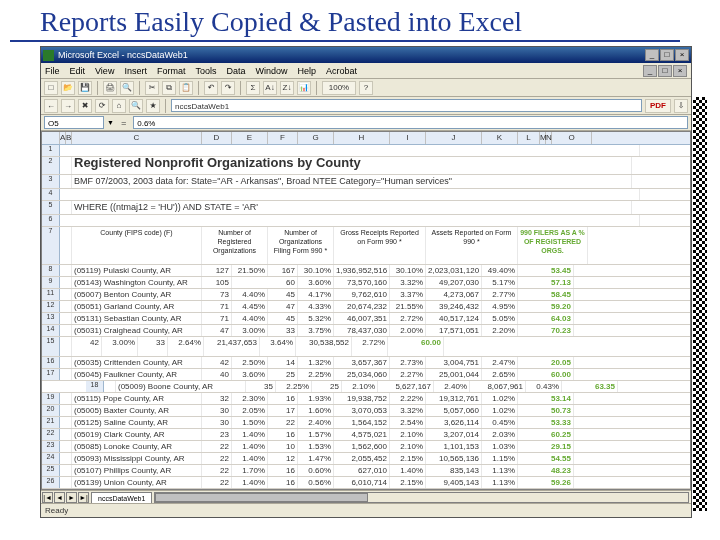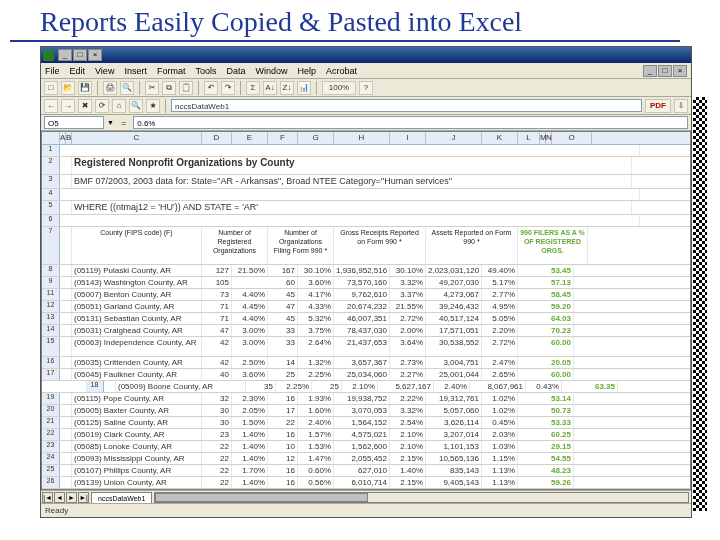--- a/index.html
+++ b/index.html
@@ -23,21 +23,21 @@
   .fx { font-size:9px; font-style:italic; color:#333; padding:0 4px; }
   .formula-input { flex:1; height:13px; border:1px solid #7f9db9; background:#fff; font-size:8px; padding:0 3px; line-height:13px; }
   .sheet-area { background:#fff; border:1px solid #808080; position:relative; overflow:hidden; }
   .col-headers { display:flex; background:#e4ecf7; border-bottom:1px solid #9eb6ce; font-size:8px; color:#333; }
   .rownum-col { width:18px; border-right:1px solid #9eb6ce; text-align:center; }
   .col-h { border-right:1px solid #c0c0c0; text-align:center; height:12px; line-height:12px; }
   .grid-body { font-size:8px; color:#333; }
   .grid-row { display:flex; border-bottom:1px solid #d4d0c8; min-height:12px; }
   .grid-row .rn { width:18px; background:#e4ecf7; border-right:1px solid #9eb6ce; text-align:center; font-size:7px; color:#333; flex-shrink:0; }
   .cell { border-right:1px solid #e8e8e8; padding:0 2px; overflow:hidden; white-space:nowrap; line-height:12px; }
-  .title-cell { font-weight:bold; font-size:10px; font-family:Verdana,Arial; }
+  .title-cell { font-weight:bold; font-size:13px; font-family:Verdana,Arial; }
   .sub-cell { font-size:9px; }
   .hdr-cell { font-size:7px; color:#222; text-align:center; white-space:normal; line-height:9px; padding:1px 2px; }
   .hdr-bold { font-weight:bold; color:#6a3; }
   .num { text-align:right; }
   .status { background:#ece9d8; border-top:1px solid #aca899; height:14px; font-size:8px; padding:0 4px; line-height:14px; color:#333; }
   .checker { position:absolute; right:-16px; top:50px; bottom:6px; width:14px; background: repeating-conic-gradient(#000 0 25%, #fff 0 50%) 0 0/6px 6px; }
   .tabs { display:flex; align-items:center; background:#ece9d8; border-top:1px solid #aca899; height:13px; font-size:7px; }
   .tab-nav { width:11px; height:11px; border:1px solid #808080; background:#ece9d8; text-align:center; line-height:9px; margin-left:1px; }
   .sheet-tab { border:1px solid #808080; border-bottom:none; background:#fff; padding:0 6px; height:11px; line-height:11px; margin-left:2px; }
   .hscroll { flex:1; height:11px; background:#ece9d8; border:1px solid #808080; margin:0 2px; position:relative; }
@@ -47,20 +47,21 @@
 <body>
 
 <div class="slide-title">Reports Easily Copied &amp; Pasted into Excel</div>
 <div class="slide-title-underline"></div>
 
 <div class="excel-window">
   <div class="checker"></div>
 
   <div class="titlebar">
     <span class="icon"></span>
+    <span class="title">Microsoft Excel - nccsDataWeb1</span>
     <div class="win-btns">
       <div class="win-btn">_</div>
       <div class="win-btn">□</div>
       <div class="win-btn">×</div>
     </div>
   </div>
 
   <div class="menubar">
     <span>File</span>
     <span>Edit</span>
@@ -262,21 +263,20 @@
           <div class="cell num" style="width: 36px;">3.75%</div>
           <div class="cell num" style="width: 56px;">78,437,030</div>
           <div class="cell num" style="width: 36px;">2.00%</div>
           <div class="cell num" style="width: 56px;">17,571,051</div>
           <div class="cell num" style="width: 36px;">2.20%</div>
           <div class="cell num hdr-bold" style="width: 56px;">70.23</div>
         </div>
         <div class="grid-row" style="height: 20px;">
           <div class="rn">15</div>
           <div class="cell " style="width: 12px;"></div>
-          <div class="cell " style="width: 130px;">(05063) Independence County, AR</div>
           <div class="cell num" style="width: 30px;">42</div>
           <div class="cell num" style="width: 36px;">3.00%</div>
           <div class="cell num" style="width: 30px;">33</div>
           <div class="cell num" style="width: 36px;">2.64%</div>
           <div class="cell num" style="width: 56px;">21,437,653</div>
           <div class="cell num" style="width: 36px;">3.64%</div>
           <div class="cell num" style="width: 56px;">30,538,552</div>
           <div class="cell num" style="width: 36px;">2.72%</div>
           <div class="cell num hdr-bold" style="width: 56px;">60.00</div>
         </div>

